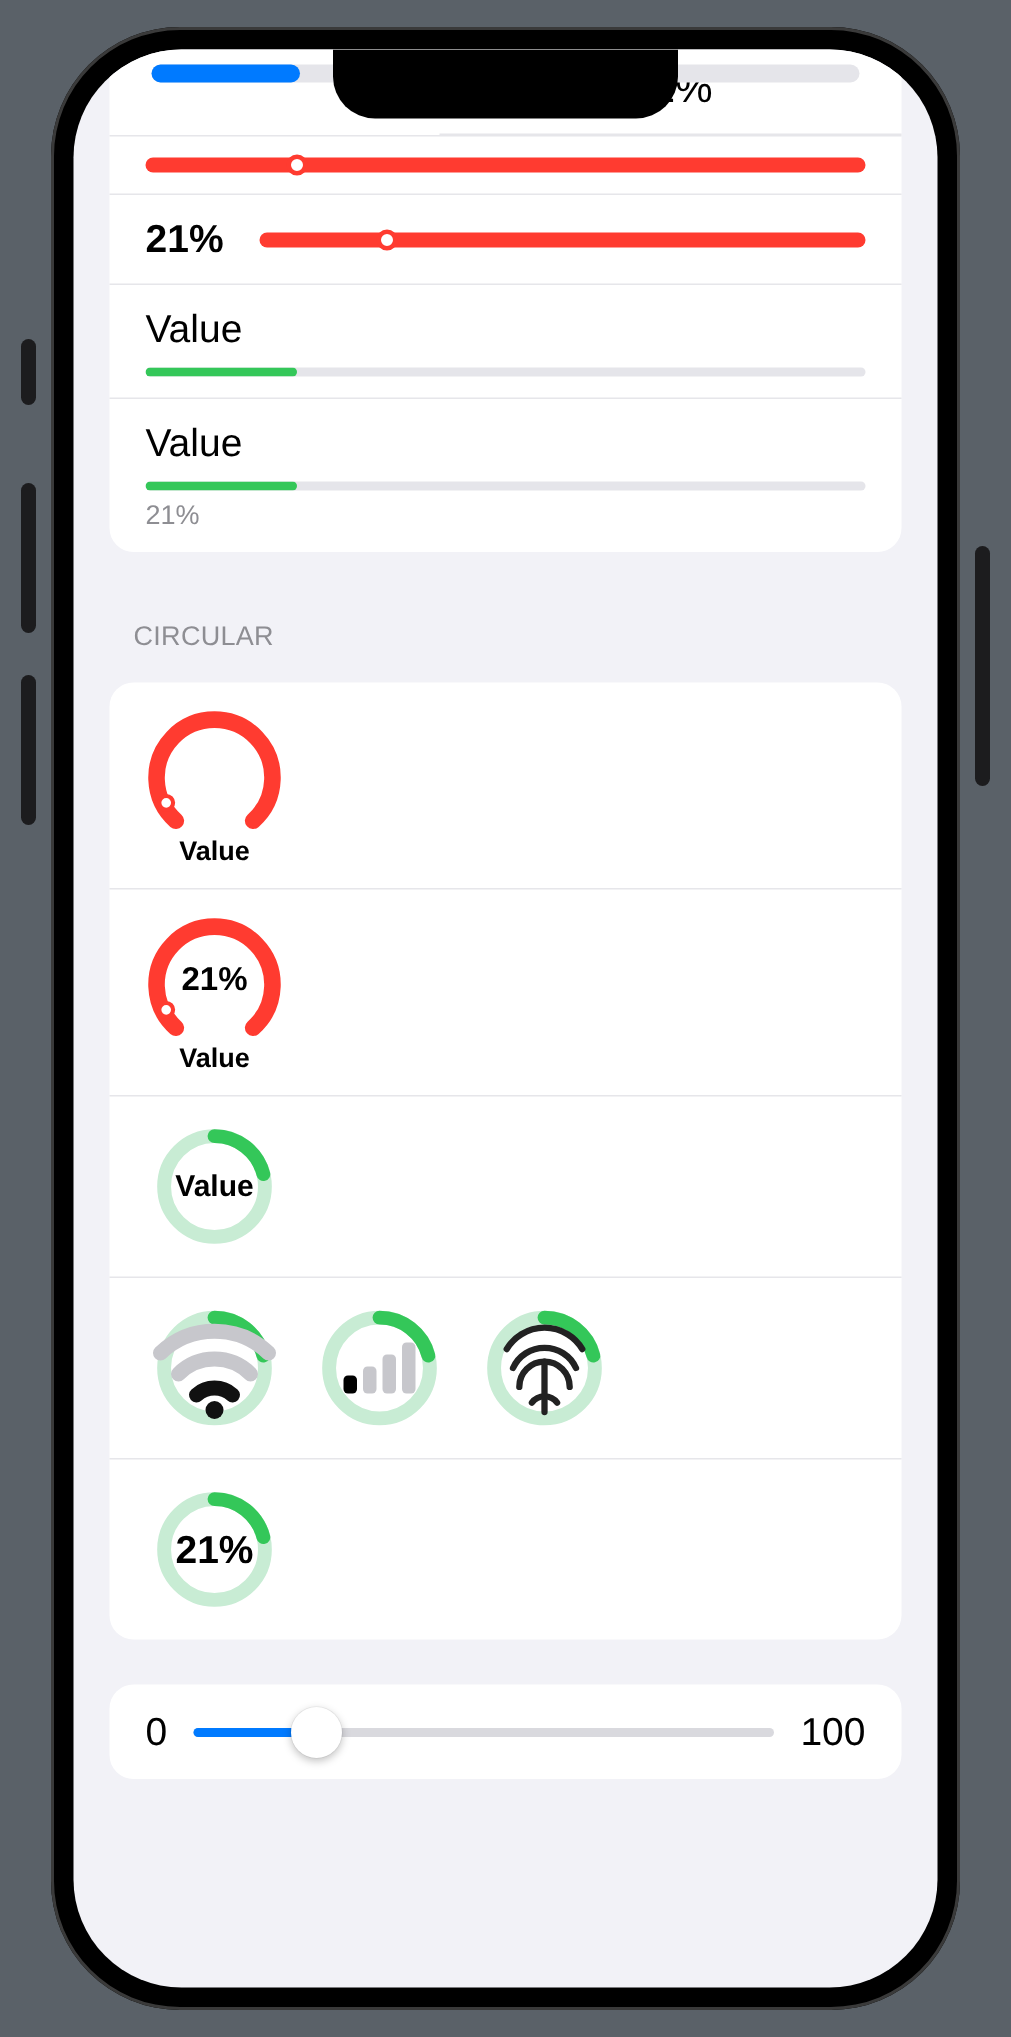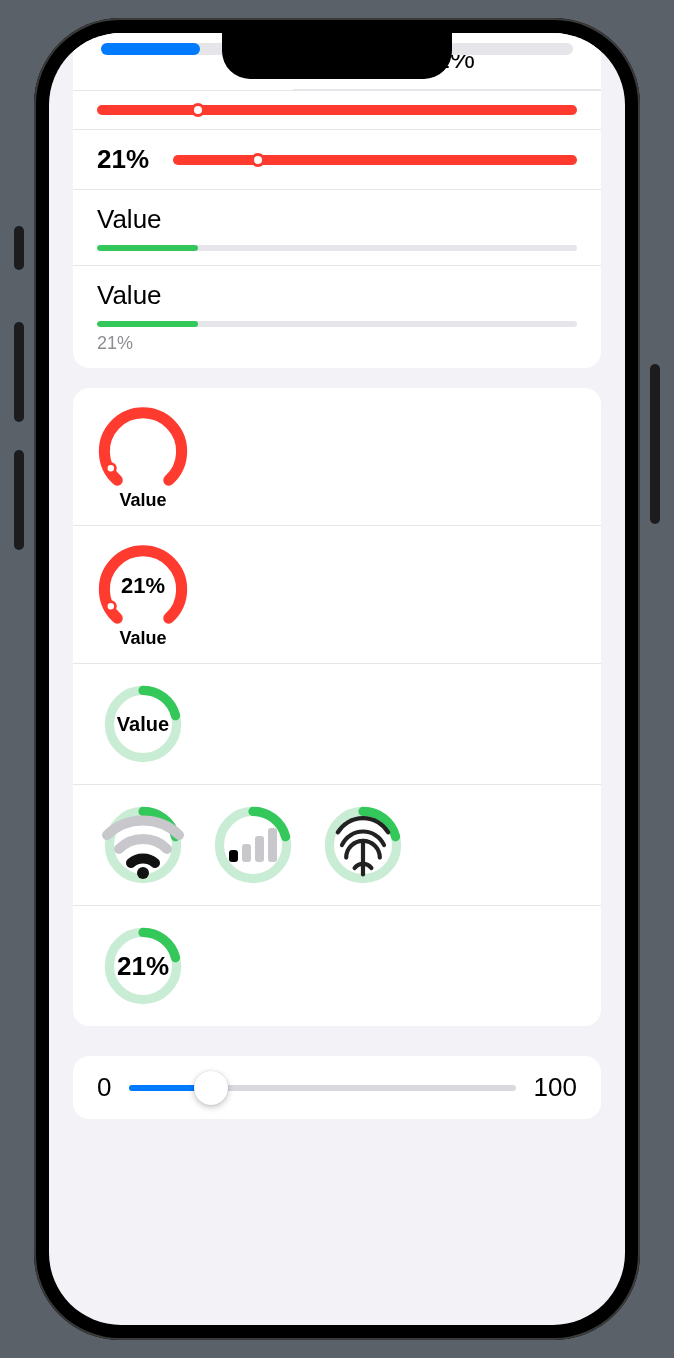--- a/index.html
+++ b/index.html
@@ -254,20 +254,21 @@
 
         <div class="row">
           <div class="value-title">Value</div>
           <div class="thinbar">
             <div class="fill" style="width:21%"></div>
           </div>
           <div class="subcaption">21%</div>
         </div>
       </div>
 
+      <div class="section-header">CIRCULAR</div>
 
       <div class="card circular">
 
         <div class="row">
           <div class="gauge-wrap">
             <svg viewBox="0 0 100 100">
               <path d="M 22 85 A 42 42 0 1 1 78 85" fill="none" stroke="#ff3b30" stroke-width="12" stroke-linecap="round"></path>
               <circle cx="15" cy="72" r="5" fill="#fff" stroke="#ff3b30" stroke-width="3"></circle>
             </svg>
           </div>

